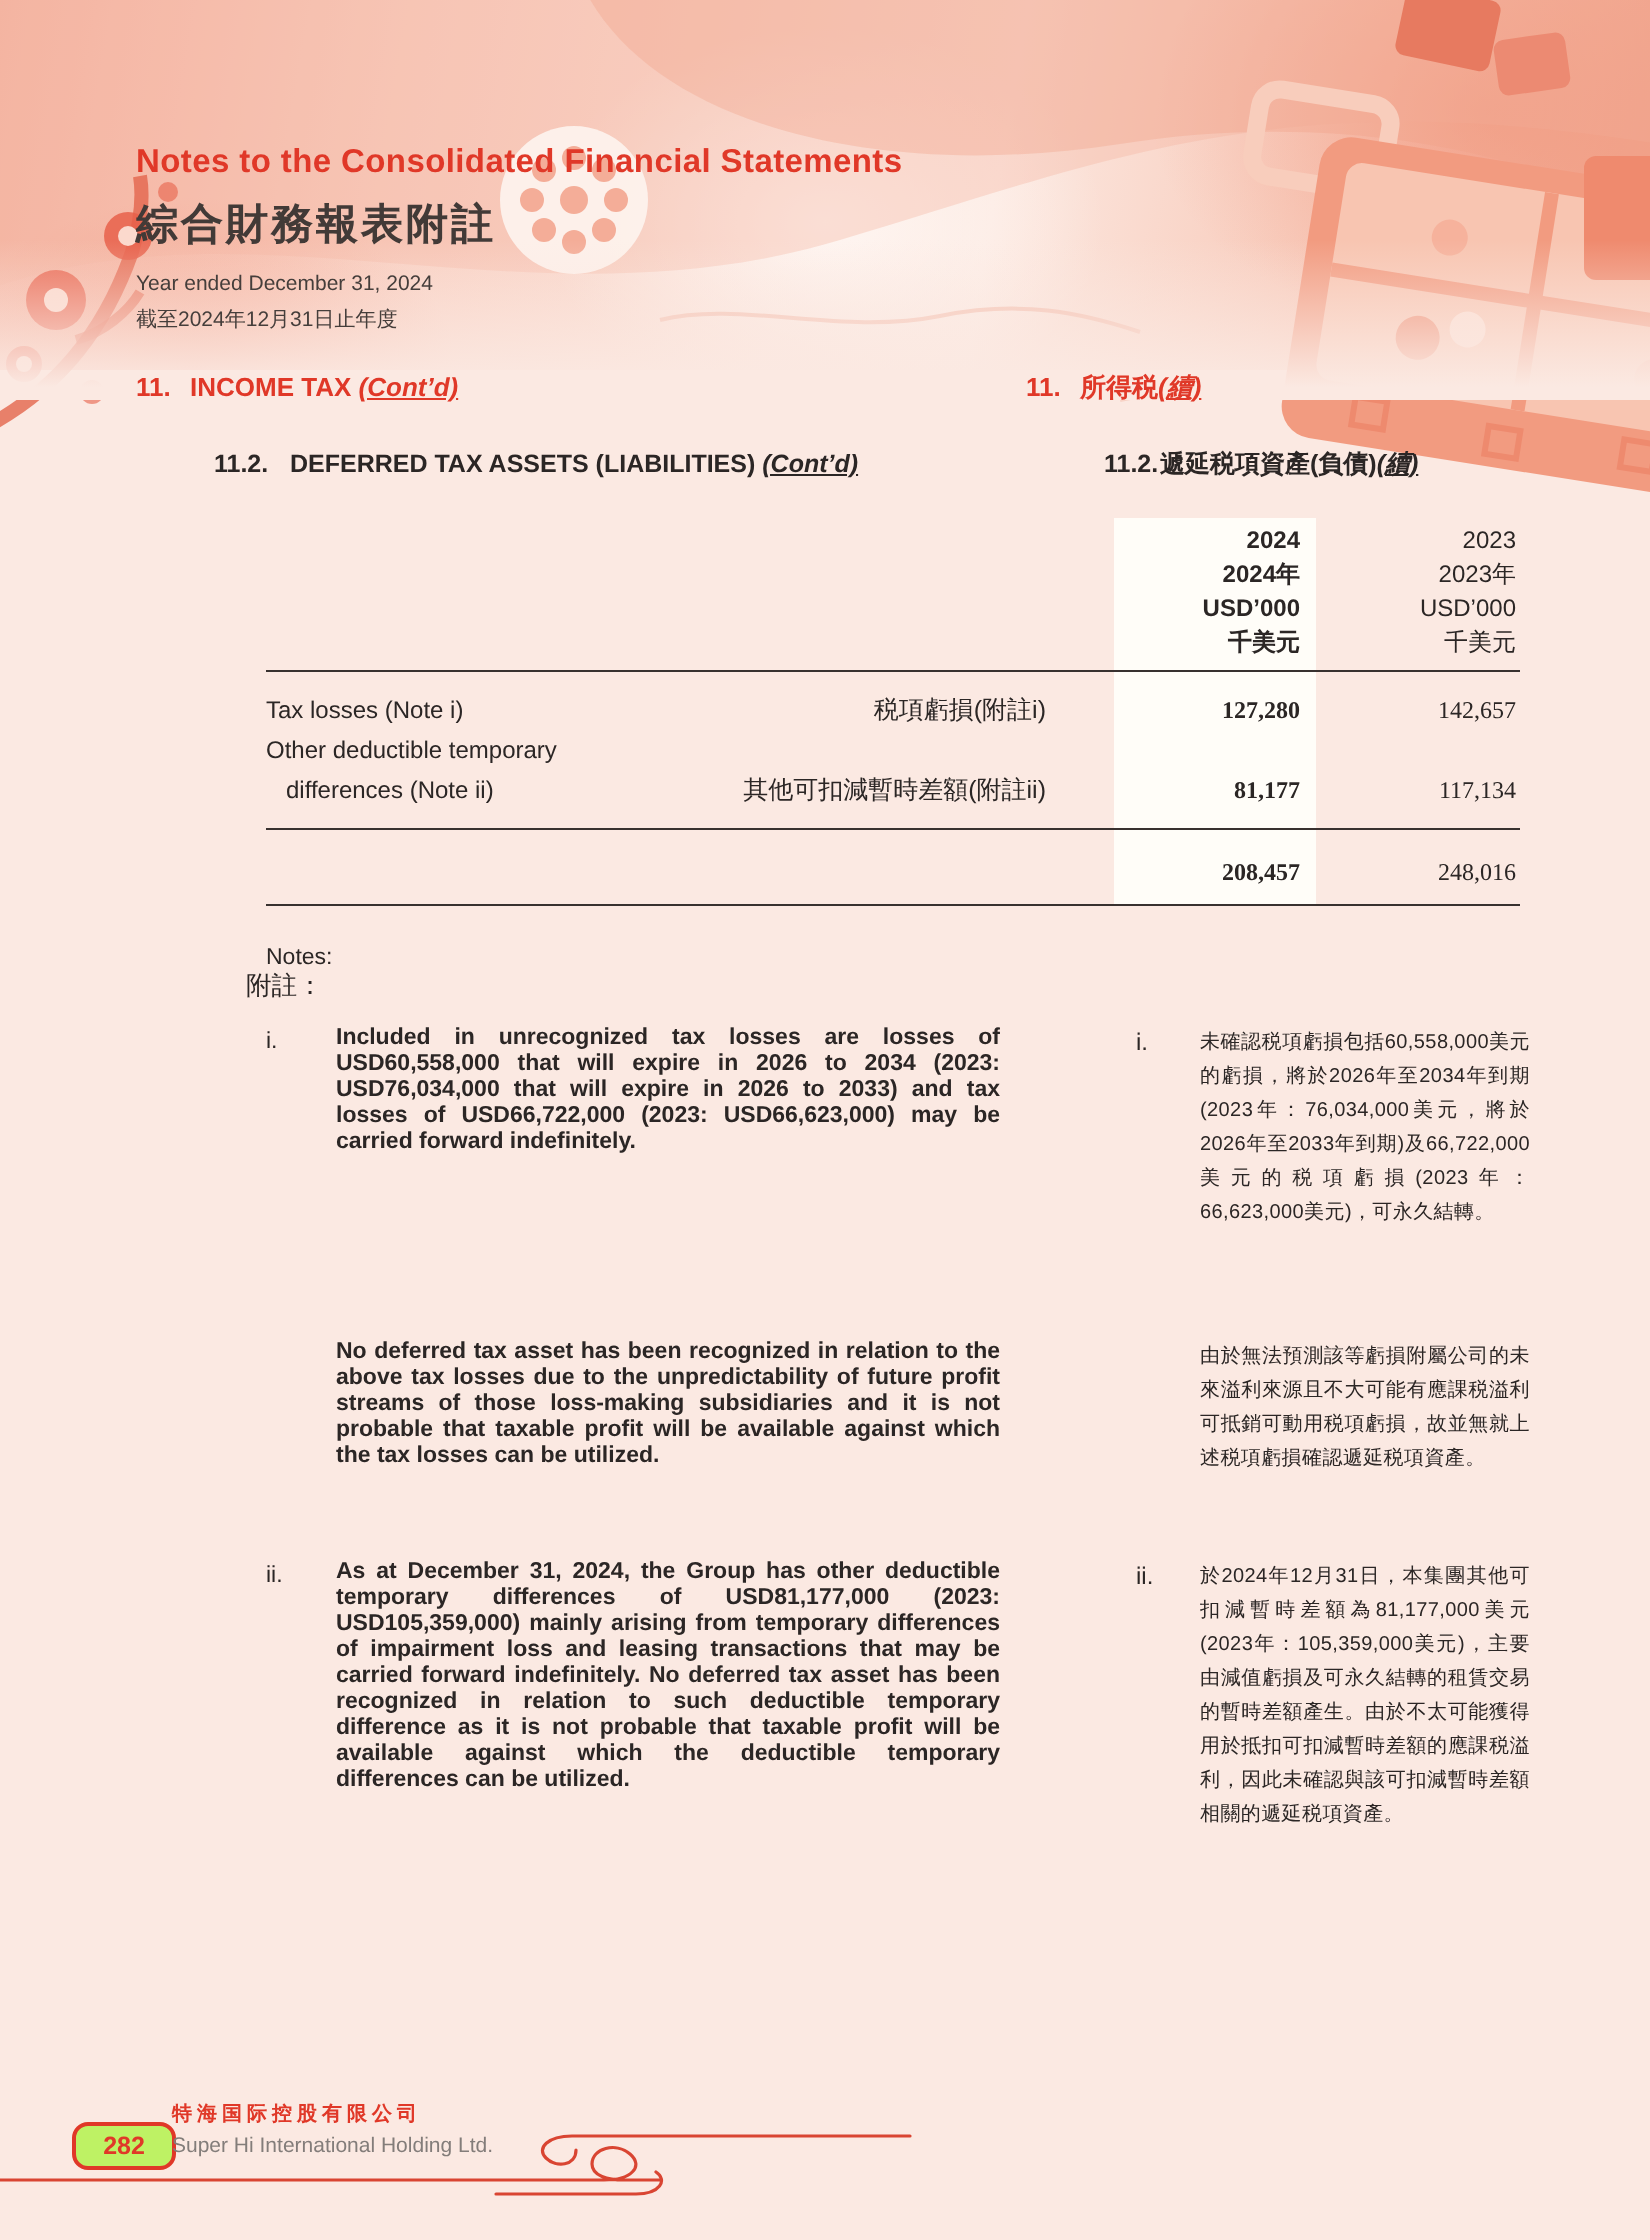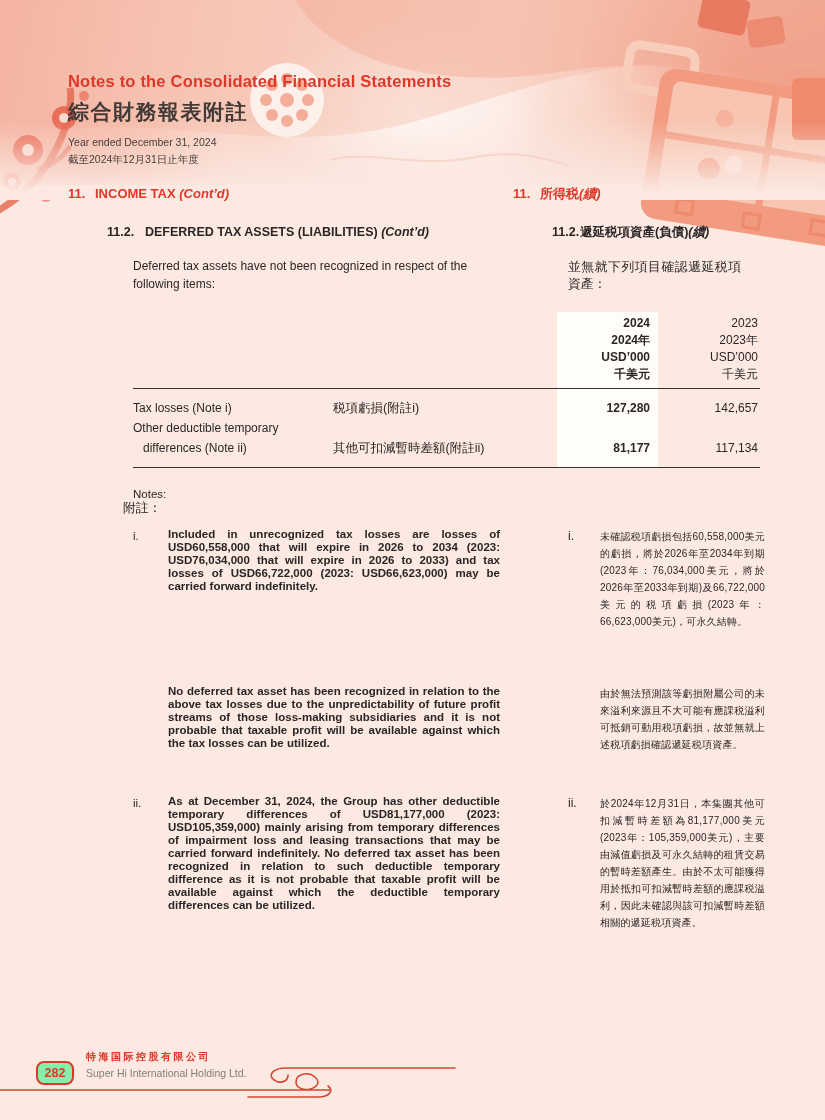--- a/index.html
+++ b/index.html
@@ -34,60 +34,60 @@
   .bi-row { display:flex; align-items:flex-start; }
   .en-col { width:445px; flex:none; }
   .zh-col { width:252px; flex:none; }
   .accent { color:#e03828; }
   .h1line { display:flex; font-size:13px; font-weight:bold; line-height:16px; }
   .h1line .num { width:27px; flex:none; }
   .h2wrap { padding-left:27px; margin-top:22px; }
   .h2line { display:flex; font-size:12.5px; font-weight:bold; line-height:16px; color:#2b2625; }
   .h2line .num2 { width:38px; flex:none;margin-left:12px; }
   .zh-col .h2line .num2 { width:28px; }
-  .contd { font-style:italic; font-weight:bold; }
+  .contd { font-style:italic; font-weight:bold;text-decoration:underline; }
   .intro-row { margin-top:18px; }
   .intro-en { padding-left:65px; width:415px; font-size:12px; line-height:17.5px; }
   .intro-zh { padding-left:55px; width:228px; font-size:12.8px; line-height:17px; text-align:justify; }
   .zh-text { font-size:10px; line-height:17px; text-align:justify; letter-spacing:.2px; }
   
   .fin-table { position:relative; margin-left:65px; margin-top:22px; width:627px; font-size:12px; }
   .hl-band { position:absolute; left:424px; top:-3px; bottom:0; width:101px; background:#fffdf8; }
   .tgrid { position:relative; display:grid; grid-template-columns:200px 190px 135px 102px; }
   .thead { padding-bottom:5px; border-bottom:1.5px solid #38312f; }
   .hcell { text-align:right; line-height:17px; }
   .hcell.c2024 { font-weight:bold; padding-right:8px; }
   .hcell.c2023 { padding-right:2px; }
   .trow1 { padding-top:9px; }
   .trow2 { padding-bottom:9px; border-bottom:1.5px solid #38312f; align-items:end; }
   .trowT { padding-top:11px; padding-bottom:6px; border-bottom:1.5px solid #38312f; }
   .lab-en { line-height:20px; }
-  .lab-zh { line-height:20px; font-size:12.5px; }
+  .lab-zh { line-height:20px; font-size:12.5px;text-align:right; }
   .lab-en .ind { padding-left:10px; }
-  .val { text-align:right; line-height:20px; }
+  .val { text-align:right; line-height:20px;font-family:Liberation Serif, serif; }
   .v2024 { padding-right:8px; font-weight:bold; }
   .v2023 { padding-right:2px; }
   
   .notes-head { margin-top:20px;flex-direction:column; }
   .nh-en { padding-left:65px; font-size:11.5px; }
   .nh-zh { padding-left:55px; font-size:12.8px; }
   .note-row { margin-top:11px; }
   .n-en { padding-left:65px; display:flex; width:445px; }
   .n-en .marker { width:35px; flex:none; font-size:11.5px; line-height:17.5px; }
   .n-en .ntext { width:332px; font-size:11.5px; line-height:13px; text-align:justify;font-weight:bold; }
   .n-zh { padding-left:55px; display:flex; width:252px; }
   .n-zh .marker { width:32px; flex:none; font-size:12px; line-height:17px; }
   .n-zh .ntext { width:165px; }
   .row-i1 { min-height:155px; }
   .row-i2 { margin-top:2px; min-height:105px; }
   .row-ii { margin-top:5px; }
   
   .page-badge {
-    position:absolute; left:36px; top:1061px; width:38px; height:24px;
-    border:2.5px solid #e03828; border-radius:8px; background:#86efac;
+    position:absolute; left:36px; top:1061px; width:52px; height:24px;
+    border:2.5px solid #e03828; border-radius:8px; background:#bef264;
     color:#e03828; font-weight:bold; font-size:12.5px;
     display:flex; align-items:center; justify-content:center; z-index:3;
   }
   .company { position:absolute; left:86px; top:1050px; z-index:3; }
   .company-zh { font-size:10px; font-weight:bold; color:#e03828; letter-spacing:2.5px; }
   .company-en { font-size:10.5px; color:#837d7a; margin-top:3px; }
   .footer-line { position:absolute; left:0; top:1056px; z-index:2; }
 </style>
 </head>
 <body>
@@ -187,28 +187,20 @@
       <div class="zh-col">
         <div class="h2wrap">
           <div class="h2line">
             <span class="num2">11.2.</span>
             <span><span>遞延税項資產(負債)</span><span class="contd">(續)</span></span>
           </div>
         </div>
       </div>
     </div>
 
-    <div class="bi-row intro-row">
-      <div class="en-col">
-        <div class="intro-en">Deferred tax assets have not been recognized in respect of the following items:</div>
-      </div>
-      <div class="zh-col">
-        <div class="intro-zh">並無就下列項目確認遞延税項資產：</div>
-      </div>
-    </div>
 
     <div class="fin-table">
       <div class="hl-band"></div>
 
       <div class="tgrid thead">
         <div></div>
           <div></div>
         <div class="hcell c2024">
           <div>2024</div>
           <div>2024年</div>
@@ -233,20 +225,26 @@
       <div class="tgrid trow2">
         <div class="lab-en">
           <div>Other deductible temporary</div>
           <div class="ind">differences (Note ii)</div>
         </div>
         <div class="lab-zh">其他可扣減暫時差額(附註ii)</div>
         <div class="val v2024">81,177</div>
         <div class="val v2023">117,134</div>
       </div>
 
+      <div class="tgrid trowT">
+        <div></div>
+          <div></div>
+        <div class="val v2024">208,457</div>
+        <div class="val v2023">248,016</div>
+      </div>
     </div>
 
     <div class="bi-row notes-head">
       <div class="en-col">
           <div class="nh-en">Notes:</div>
         </div>
       <div class="zh-col">
           <div class="nh-zh">附註：</div>
         </div>
     </div>

